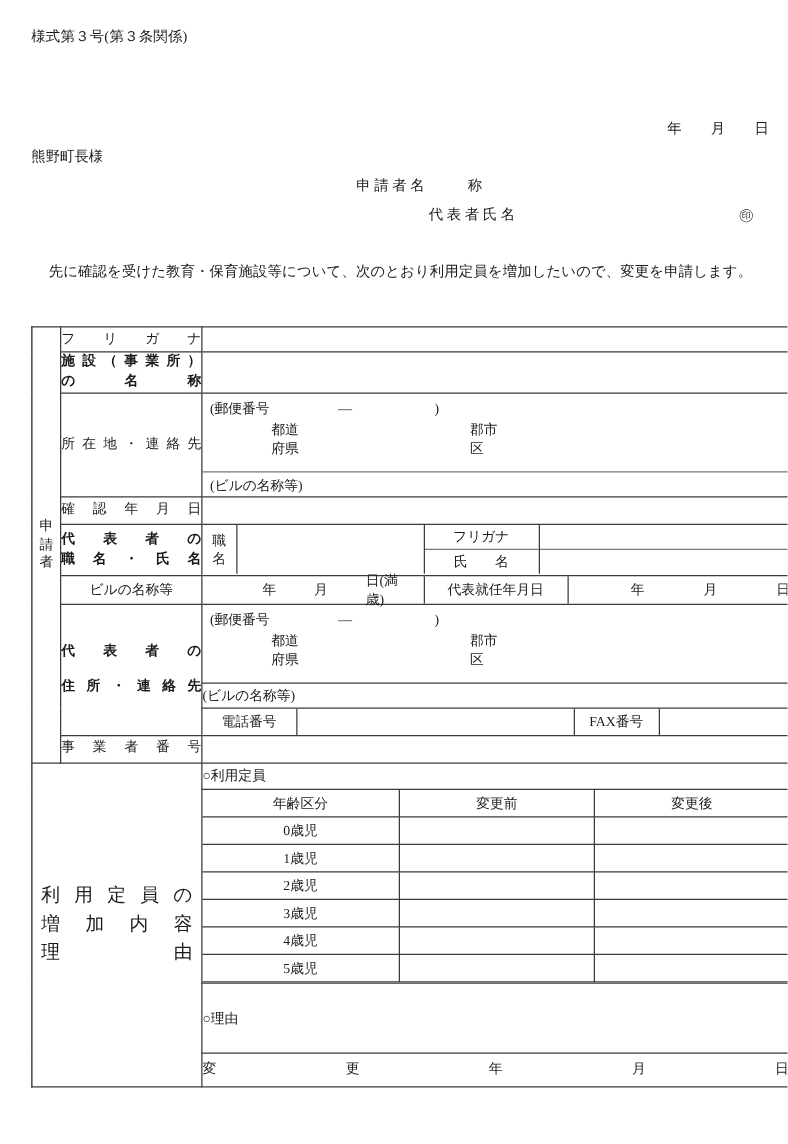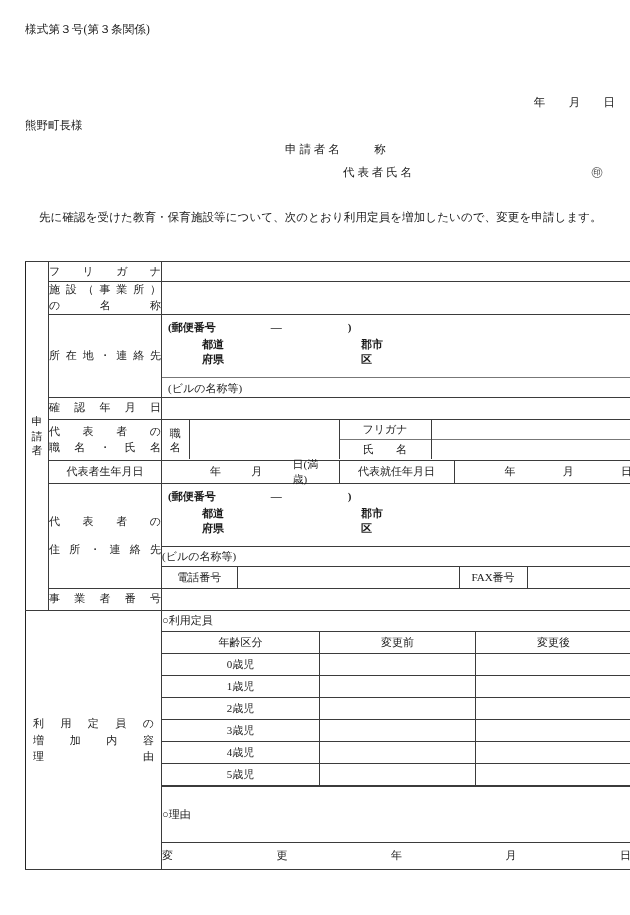--- a/index.html
+++ b/index.html
@@ -134,52 +134,52 @@
   .jlabel {
     padding: 4px 7px;
     text-align: justify;
     text-align-last: justify;
     line-height: 1.45;
     font-size: 11px;
   }
   .jlabel > div {
     text-align: justify;
     text-align-last: justify;
+    font-weight: bold;
   }
   .clabel {
     text-align: center;
     font-size: 11px;
     padding: 3px 4px;
   }
   .plain {
     padding: 3px 6px;
     font-size: 11px;
   }
   .blank { }
 
   
   .addr-box { padding: 0; }
   .addr-top {
     padding: 4px 6px 2px 6px;
     line-height: 1.5;
     height: 62px;
     box-sizing: border-box;
     position: relative;
-    font-weight: bold;
   }
   .zip-line { white-space: pre; }
   .pref-line {
     position: absolute;
-    left: 40px;
+    left: 55px;
     top: 22px;
     line-height: 1.35;
   }
   .city-line {
     position: absolute;
-    left: 199px;
+    left: 214px;
     top: 22px;
     line-height: 1.35;
   }
   .addr-bld {
     border-top: 1px solid #777;
     padding: 3px 6px;
     height: 19px;
     box-sizing: border-box;
   }
 
@@ -355,21 +355,21 @@
           <tr>
             <td class="bl bt clabel" style="height:19px">氏　　名</td>
             <td class="bl bt"></td>
           </tr>
         </tbody>
             </table>
       </td>
     </tr>
 
     <tr>
-      <td class="clabel" style="height:22px">代表者生年月日</td>
+      <td class="clabel" style="height:22px">ビルの名称等</td>
       <td style="padding:0">
         <table class="inner">
           <colgroup>
             <col style="width:177px">
             <col style="width:115px">
             <col style="width:178px">
           </colgroup>
           <tbody>
                 <tr>
             <td>
@@ -438,21 +438,21 @@
       </td>
     </tr>
 
     <tr>
       <td class="jlabel" style="height:21px">事 業 者 番 号</td>
       <td class="blank"></td>
     </tr>
 
     <tr>
       <td class="outer-left" colspan="2" rowspan="9" style="vertical-align:middle;padding:0 7px">
-        <div style="text-align:justify;text-align-last:justify;line-height:1.5;font-size:11px">
+        <div style="text-align:justify;text-align-last:justify;line-height:1.5;font-size:15px">
           <div>利用定員の</div>
           <div>増加内容</div>
           <div>理由</div>
         </div>
       </td>
       <td class="capacity-head">○利用定員</td>
     </tr>
 
     <tr>
       <td style="padding:0;border-top:0">

